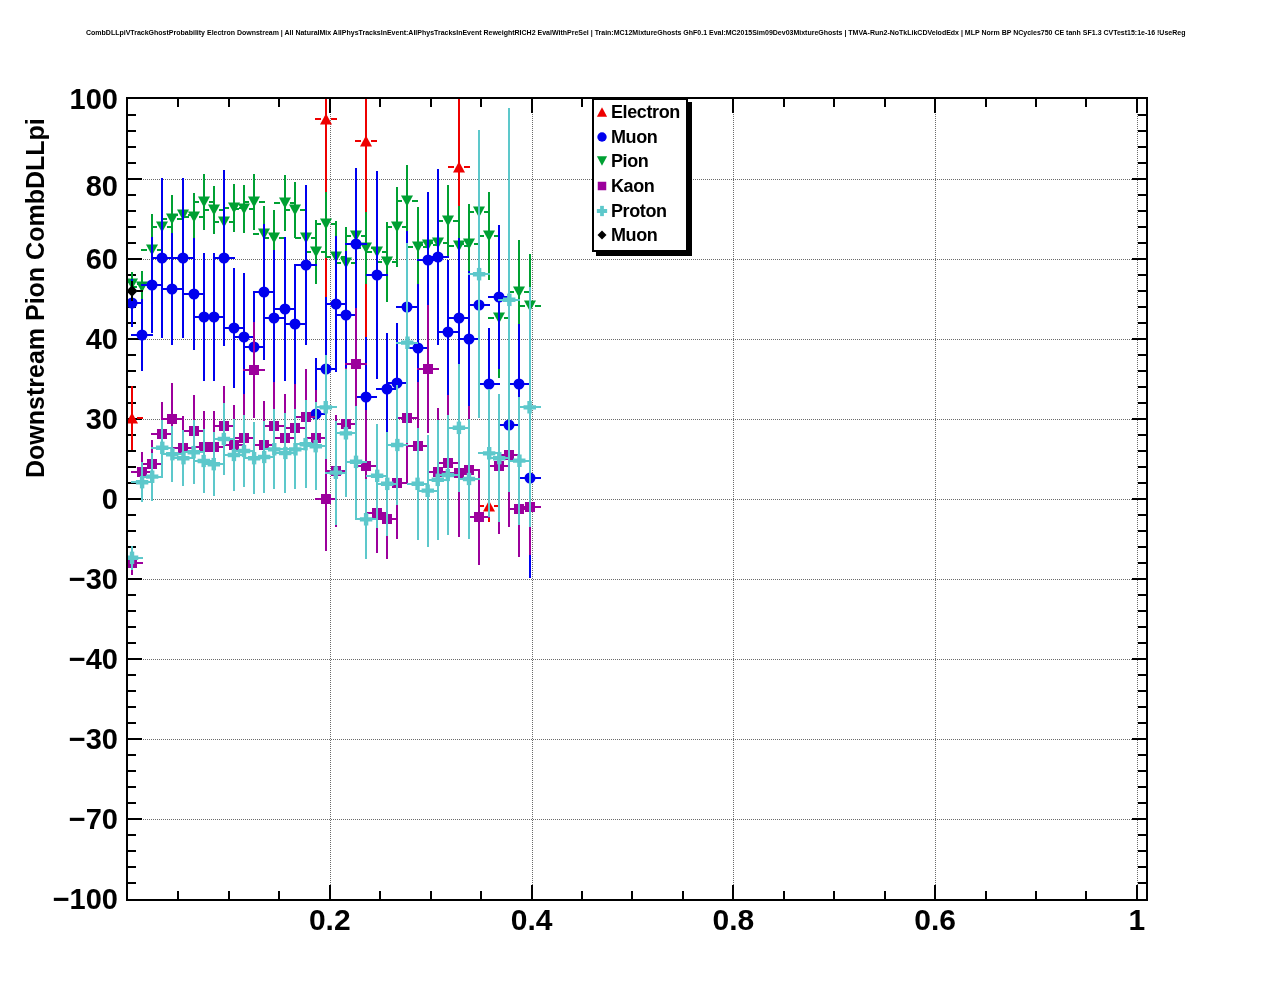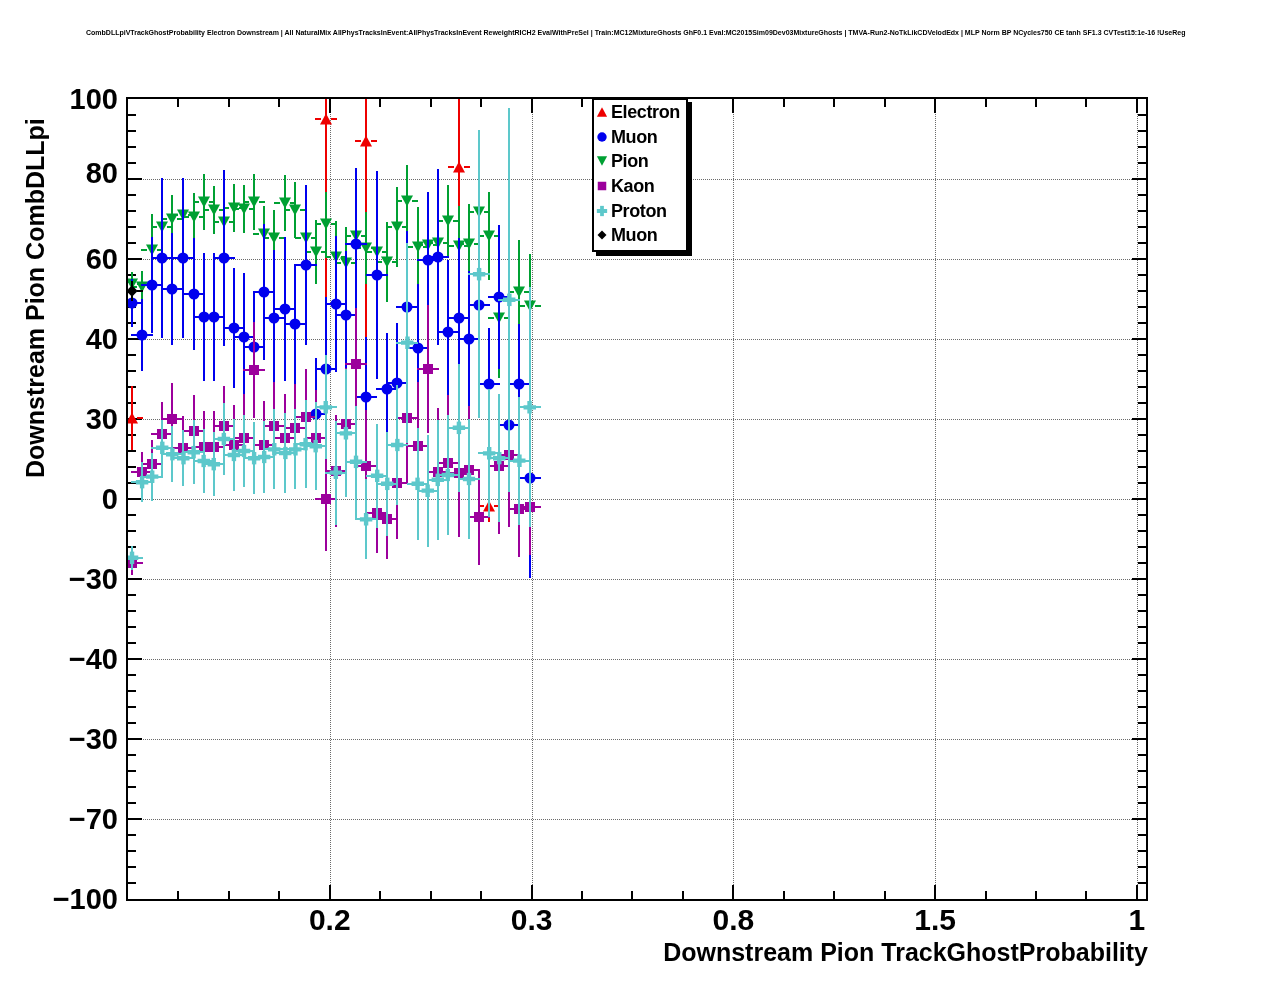--- a/index.html
+++ b/index.html
@@ -853,40 +853,39 @@
       <div class="err-h" style="left: 406.55px; top: 307.4px; width: 6px; background: rgb(93, 200, 203);"></div>
       <div class="m-plus" style="left: 401.55px; top: 308.4px; background: rgb(93, 200, 203);"></div>
       <div class="err-v" style="left: 3.03568px; top: 182px; height: 20px; background: rgb(0, 0, 0);"></div>
       <div class="err-h" style="left: -6.96432px; top: 191px; width: 6px; background: rgb(0, 0, 0);"></div>
       <div class="err-h" style="left: 9.03568px; top: 191px; width: 6px; background: rgb(0, 0, 0);"></div>
       <div class="m-diamond" style="left: 4.03568px; top: 192px; background: rgb(0, 0, 0);"></div>
     </div>
 
   <div id="y-tick-labels">
       <div class="y-tick-label" style="left: 28px; top: 99px;">100</div>
-      <div class="y-tick-label" style="left: 28px; top: 173px;">80</div>
+      <div class="y-tick-label" style="left: 28px; top: 186px;">80</div>
       <div class="y-tick-label" style="left: 28px; top: 259px;">60</div>
       <div class="y-tick-label" style="left: 28px; top: 339px;">40</div>
       <div class="y-tick-label" style="left: 28px; top: 419px;">30</div>
       <div class="y-tick-label" style="left: 28px; top: 499px;">0</div>
       <div class="y-tick-label" style="left: 28px; top: 579px;">−30</div>
       <div class="y-tick-label" style="left: 28px; top: 659px;">−40</div>
       <div class="y-tick-label" style="left: 28px; top: 739px;">−30</div>
       <div class="y-tick-label" style="left: 28px; top: 819px;">−70</div>
       <div class="y-tick-label" style="left: 28px; top: 899px;">−100</div>
     </div>
   <div id="x-tick-labels">
       <div class="x-tick-label" style="left: 329.784px; top: 905px;">0.2</div>
-      <div class="x-tick-label" style="left: 531.568px; top: 905px;">0.3</div>
+      <div class="x-tick-label" style="left: 531.568px; top: 905px;">0.4</div>
       <div class="x-tick-label" style="left: 733.352px; top: 905px;">0.8</div>
-      <div class="x-tick-label" style="left: 935.136px; top: 905px;">1.5</div>
+      <div class="x-tick-label" style="left: 935.136px; top: 905px;">0.6</div>
       <div class="x-tick-label" style="left: 1136.92px; top: 905px;">1</div>
     </div>
 
-  <div id="x-axis-title">Downstream Pion TrackGhostProbability</div>
 
   <div id="legend">
       <div class="legend-row">
         <div class="legend-marker-box">
           <div class="m-tri-up" style="left: 0px; top: 0px; transform: translate(-50%, -50%) scale(0.85); border-bottom-color: rgb(238, 0, 0);"></div>
         </div>
         <div class="legend-label">Electron</div>
       </div>
       <div class="legend-row">
         <div class="legend-marker-box">

